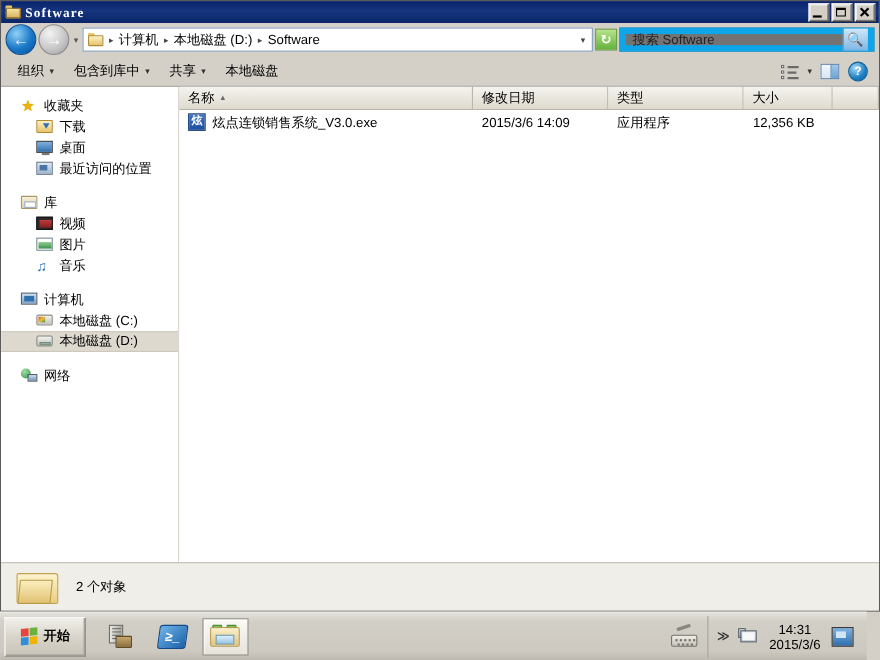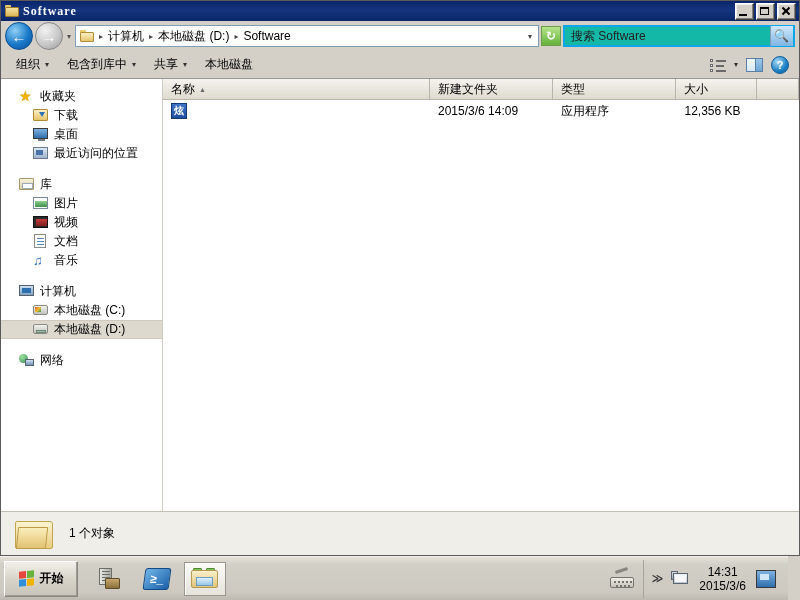--- a/index.html
+++ b/index.html
@@ -59,21 +59,21 @@
   .crumb-folder .body{position:absolute;left:0;top:2px;width:14px;height:10px;background:linear-gradient(to bottom,#fdf0c4,#e6c46e);border:1px solid #b08c36;box-sizing:border-box;border-radius:1px;}
   .crumb{font-size:12px;padding:0 2px;white-space:nowrap;}
   .crumb-sep{font-size:8px;color:#444;padding:0 3px;}
   .crumb-drop{font-size:8px;color:#444;padding:0 4px 0 2px;}
   .refreshbtn{
     width:20px;height:20px;flex:0 0 auto;border:1px solid #6f9c4d;box-sizing:border-box;
     background:linear-gradient(to bottom,#b6e48a,#63b23a);
     display:flex;align-items:center;justify-content:center;font-size:12px;color:#fff;font-weight:bold;
   }
   .searchbox{
-    width:232px;height:22px;flex:0 0 auto;background:#14b8a6;border:2px solid #0ea5e9;
+    width:232px;height:22px;flex:0 0 auto;background:#737373;border:6px solid #0ea5e9;
     display:flex;align-items:center;box-sizing:border-box;
   }
   .searchbox .txt{flex:1 1 auto;padding-left:6px;color:#222;font-size:12px;white-space:nowrap;overflow:hidden;}
   .searchbtn{
     width:22px;height:20px;flex:0 0 auto;margin-right:0;
     background:linear-gradient(to bottom,#cfe8fb,#7fb6e4);border-left:1px solid #7f9db9;
     display:flex;align-items:center;justify-content:center;color:#14508c;font-size:12px;
   }
   
   .toolbar{
@@ -363,35 +363,29 @@
       <div class="nav-gap"></div>
 
       <div class="nav-row">
         <span class="nav-ico">
             <span class="ic-lib"></span>
           </span>
         <span class="nav-label">库</span>
       </div>
       <div class="nav-row child">
         <span class="nav-ico">
+            <span class="ic-video"></span>
+          </span>
+        <span class="nav-label">视频</span>
+      </div>
+      <div class="nav-row child">
+        <span class="nav-ico">
             <span class="ic-pic"></span>
           </span>
         <span class="nav-label">图片</span>
-      </div>
-      <div class="nav-row child">
-        <span class="nav-ico">
-            <span class="ic-video"></span>
-          </span>
-        <span class="nav-label">视频</span>
-      </div>
-      <div class="nav-row child">
-        <span class="nav-ico">
-            <span class="ic-doc"></span>
-          </span>
-        <span class="nav-label">文档</span>
       </div>
       <div class="nav-row child">
         <span class="nav-ico"><span class="ic-music">♫</span></span>
         <span class="nav-label">音乐</span>
       </div>
 
       <div class="nav-gap"></div>
 
       <div class="nav-row">
         <span class="nav-ico">
@@ -422,50 +416,51 @@
       </div>
     </div>
 
     <div class="filepane">
       <div class="colhead">
         <div class="col c-name">
           <span>名称</span>
           <span class="sortasc">▲</span>
         </div>
         <div class="col c-date">
-          <span>新建文件夹</span>
+          <span>修改日期</span>
         </div>
         <div class="col c-type">
           <span>类型</span>
         </div>
         <div class="col c-size">
           <span>大小</span>
         </div>
         <div class="col c-pad"></div>
       </div>
 
       <div class="rows">
         <div class="filerow">
           <span class="fr-name">
             <span class="exe-ico">炫</span>
+            <span>炫点连锁销售系统_V3.0.exe</span>
           </span>
           <span class="fr-date">2015/3/6 14:09</span>
           <span class="fr-type">应用程序</span>
           <span class="fr-size">12,356 KB</span>
         </div>
       </div>
     </div>
   </div>
 
   <div class="statusbar">
     <span class="st-folder">
       <span class="back"></span>
         <span class="front"></span>
     </span>
-    <span class="st-text">1 个对象</span>
+    <span class="st-text">2 个对象</span>
   </div>
 </div>
 
 <div class="taskbar">
   <div class="startbtn">
     <span class="winlogo">
       <span class="q1"></span>
         <span class="q2"></span>
         <span class="q3"></span>
         <span class="q4"></span>

